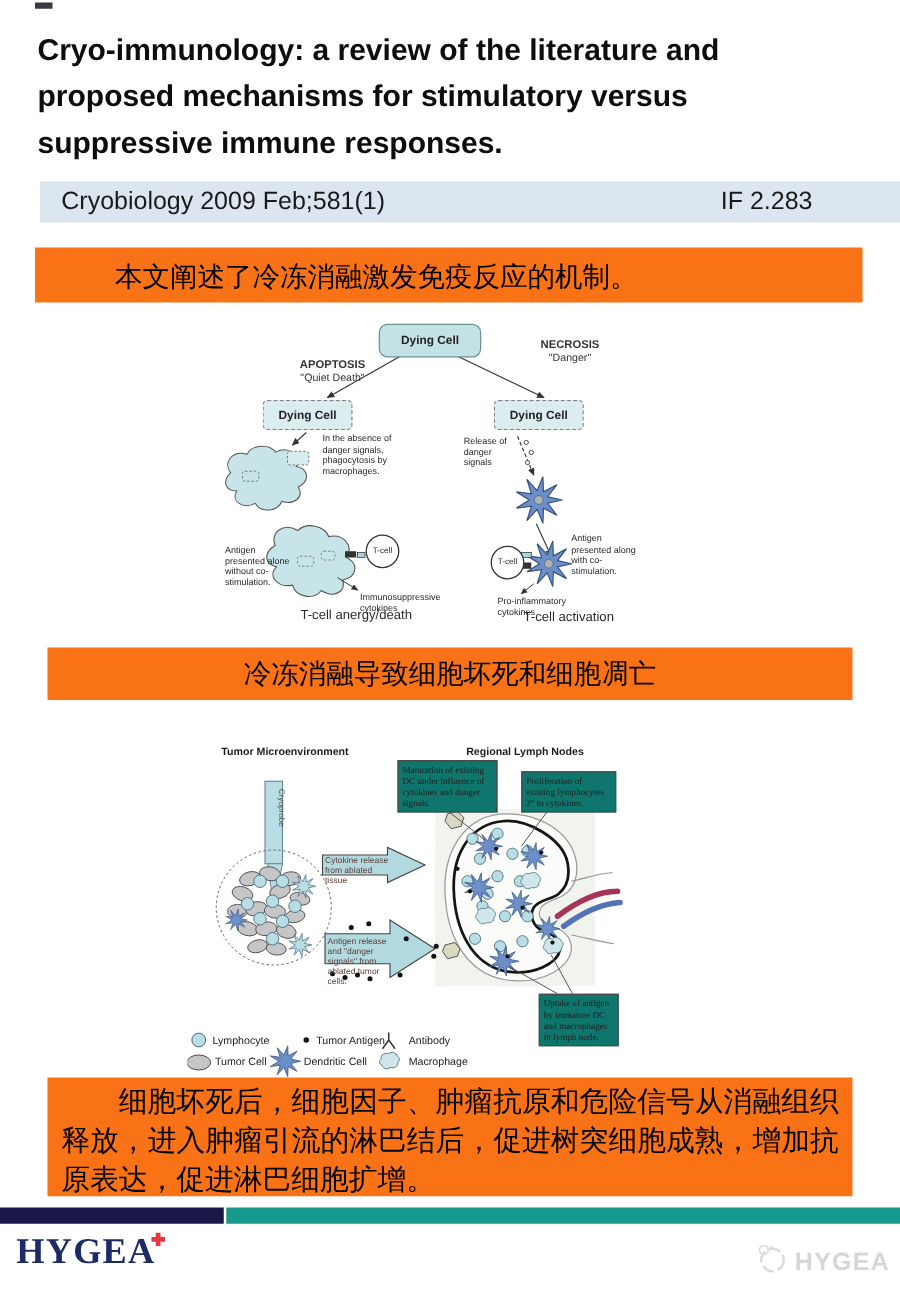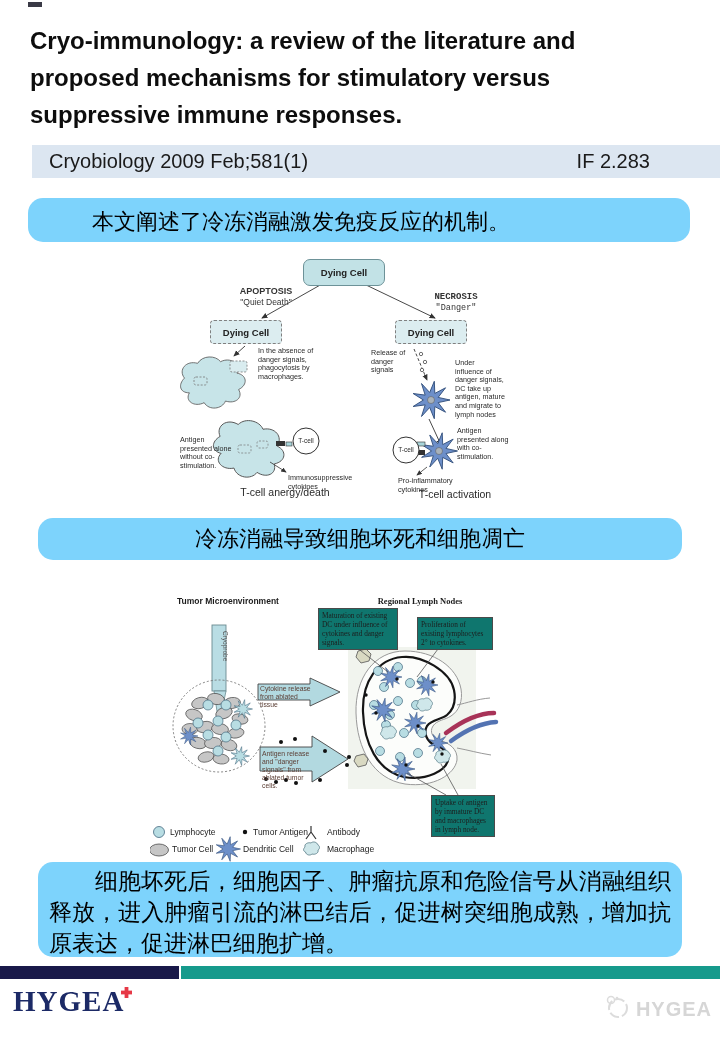--- a/index.html
+++ b/index.html
@@ -6,22 +6,22 @@
   #slide{position:relative;width:720px;height:1040px;background:#ffffff;overflow:hidden;
          font-family:"Liberation Sans",sans-serif;}
   .corner-mark{position:absolute;left:28px;top:2px;width:14px;height:5px;background:#3a3a46;}
   .title{position:absolute;left:30px;top:22px;width:665px;margin:0;
          font-size:24px;line-height:37px;font-weight:700;color:#0d0d0d;letter-spacing:0;}
   .title span{display:block;}
   .journal-bar{position:absolute;left:0;top:145px;width:706px;height:33px;background:#dce6f1;
                display:flex;align-items:center;font-size:20px;color:#1a1a1a;margin-left:32px;}
   .journal-bar .cit{margin-left:17px;}
   .journal-bar .if{margin-left:auto;margin-right:88px;}
-  .cn{position:absolute;background:#7dd3fc;color:#000;
-      font-family:Liberation Serif, serif;border-radius:15px;}
+  .cn{position:absolute;background:#f97316;color:#000;
+      font-family:Liberation Serif, serif;}
   .cn1{left:28px;top:198px;width:662px;height:44px;font-size:22px;padding-top:9px;
        box-sizing:border-box;padding-left:20px;text-indent:2em;}
   .cn2{left:38px;top:518px;width:644px;height:42px;font-size:22px;line-height:42px;text-align:center;}
   .cn3{left:38px;top:862px;width:644px;height:95px;font-size:23px;line-height:31px;
        box-sizing:border-box;padding:4px 11px 13px;text-indent:2em;text-align:justify;}
   .fig{position:absolute;background:#fff;}
   #fig1{left:150px;top:253px;width:430px;height:260px;}
   #fig2{left:150px;top:593px;width:430px;height:272px;}
   .fig svg{position:absolute;left:0;top:0;}
   .fl{position:absolute;color:#2a2a2a;font-size:7.2px;line-height:8.6px;}
@@ -113,29 +113,28 @@
       </g>
       <circle cx="256" cy="197" r="13" fill="#fff" stroke="#333" stroke-width="1"></circle>
       <line x1="277" y1="214" x2="267" y2="222" stroke="#333" stroke-width="0.8" marker-end="url(#ah)"></line>
     </svg>
 
     <div class="cellbox" style="left:153px;top:6px;width:82px;height:27px;line-height:26px;">Dying Cell</div>
     <div class="fl flc branch" style="left:72px;top:33px;width:88px;">
       <span>APOPTOSIS</span><br>
       <span class="sub">"Quiet Death"</span>
     </div>
-    <div class="fl flc branch" style="left:262px;top:39px;width:88px;font-family:Liberation Mono, monospace;">
+    <div class="fl flc branch" style="left:262px;top:17px;width:88px;">
       <span>NECROSIS</span><br>
       <span class="sub">"Danger"</span>
     </div>
     <div class="cellbox dashed" style="left:60px;top:67px;width:72px;height:24px;line-height:23px;">Dying Cell</div>
     <div class="cellbox dashed" style="left:245px;top:67px;width:72px;height:24px;line-height:23px;">Dying Cell</div>
     <div class="fl" style="left:108px;top:94px;width:74px;">In the absence of danger signals, phagocytosis by macrophages.</div>
     <div class="fl" style="left:221px;top:96px;width:40px;">Release of danger signals</div>
-    <div class="fl" style="left:305px;top:106px;width:50px;">Under influence of danger signals, DC take up antigen, mature and migrate to lymph nodes</div>
     <div class="fl" style="left:30px;top:183px;width:52px;">Antigen presented alone without co-stimulation.</div>
     <div class="fl flc" style="left:142px;top:184px;width:28px;font-size:6.5px;">T-cell</div>
     <div class="fl" style="left:138px;top:221px;width:64px;">Immunosuppressive cytokines</div>
     <div class="fl flc caption" style="left:55px;top:235px;width:160px;">T-cell anergy/death</div>
     <div class="fl" style="left:307px;top:174px;width:52px;">Antigen presented along with co-stimulation.</div>
     <div class="fl flc" style="left:242px;top:193px;width:28px;font-size:6.5px;">T-cell</div>
     <div class="fl" style="left:248px;top:224px;width:70px;">Pro-inflammatory cytokines</div>
     <div class="fl flc caption" style="left:235px;top:237px;width:140px;">T-cell activation</div>
   </div>
 
@@ -261,21 +260,21 @@
         <g stroke="#333" stroke-width="1.2" fill="none">
           <path d="M161,233 L161,239 M161,239 L156,246 M161,239 L166,246"></path>
         </g>
         <ellipse cx="9" cy="257" rx="9.5" ry="6" fill="#c6c6c6" stroke="#4a4a4a" stroke-width="0.8"></ellipse>
         <use href="#dcstar" transform="translate(78,256) scale(1.25)" fill="#6d8fc9" stroke="#33507c" stroke-width="0.5"></use>
         <path d="M155,254 C154,251 158,249 161,250 C163,248 167,249 168,252 C170,253 170,256 168,257 C169,260 165,262 162,261 C160,263 156,262 155.5,259 C153,258 153,256 155,254 Z" fill="#cfe7ea" stroke="#557a85" stroke-width="0.8"></path>
       </g>
     </svg>
 
     <div class="fl flc fig2-h" style="left:18px;top:4px;width:120px;">Tumor Microenvironment</div>
-    <div class="fl flc fig2-h" style="left:210px;top:4px;width:120px;font-family:Liberation Serif, serif;">Regional Lymph Nodes</div>
+    <div class="fl flc fig2-h" style="left:210px;top:4px;width:120px;">Regional Lymph Nodes</div>
     <div class="node-box" style="left:168px;top:15px;width:80px;">Maturation of existing DC under influence of cytokines and danger signals.</div>
     <div class="node-box" style="left:267px;top:24px;width:76px;">Proliferation of existing lymphocytes 2° to cytokines.</div>
     <div class="node-box" style="left:281px;top:202px;width:64px;">Uptake of antigen by immature DC and macrophages in lymph node.</div>
     <div class="fl arrow-label" style="left:110px;top:92px;width:52px;">Cytokine release from ablated tissue</div>
     <div class="fl arrow-label" style="left:112px;top:157px;width:52px;">Antigen release and "danger signals" from ablated tumor cells.</div>
     <div class="fl legend-label" style="left:20px;top:235px;">Lymphocyte</div>
     <div class="fl legend-label" style="left:103px;top:235px;">Tumor Antigen</div>
     <div class="fl legend-label" style="left:177px;top:235px;">Antibody</div>
     <div class="fl legend-label" style="left:22px;top:252px;">Tumor Cell</div>
     <div class="fl legend-label" style="left:93px;top:252px;">Dendritic Cell</div>

